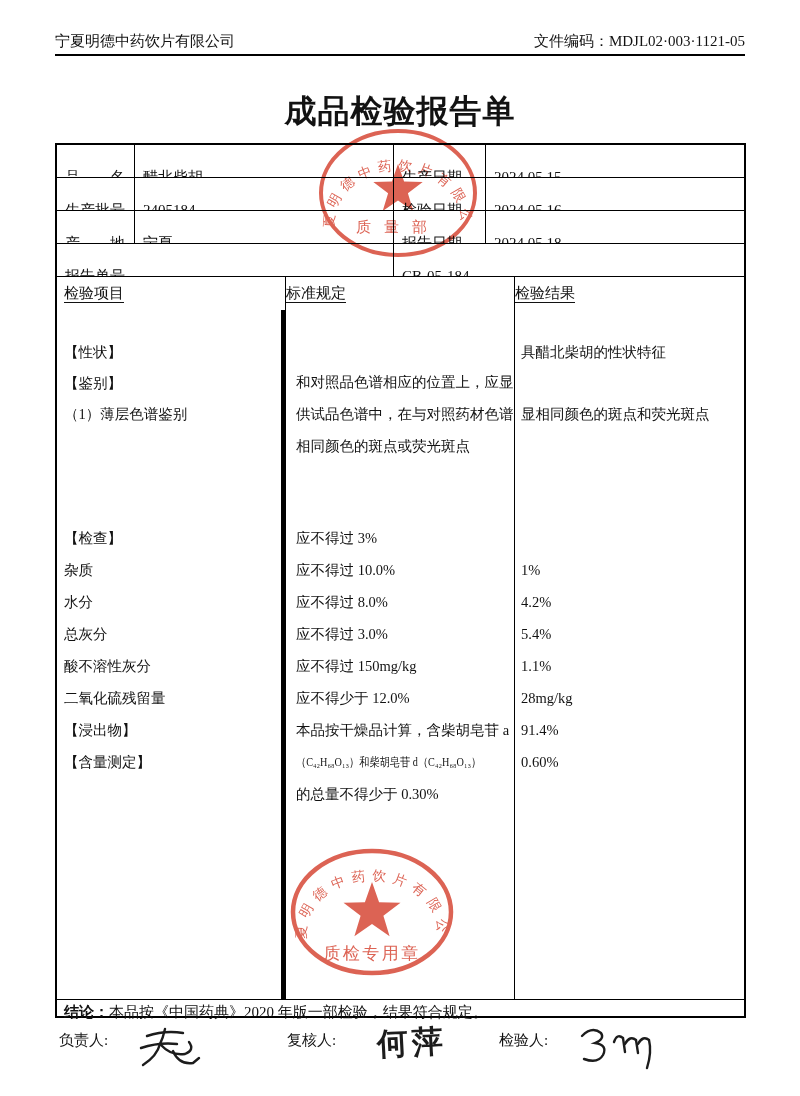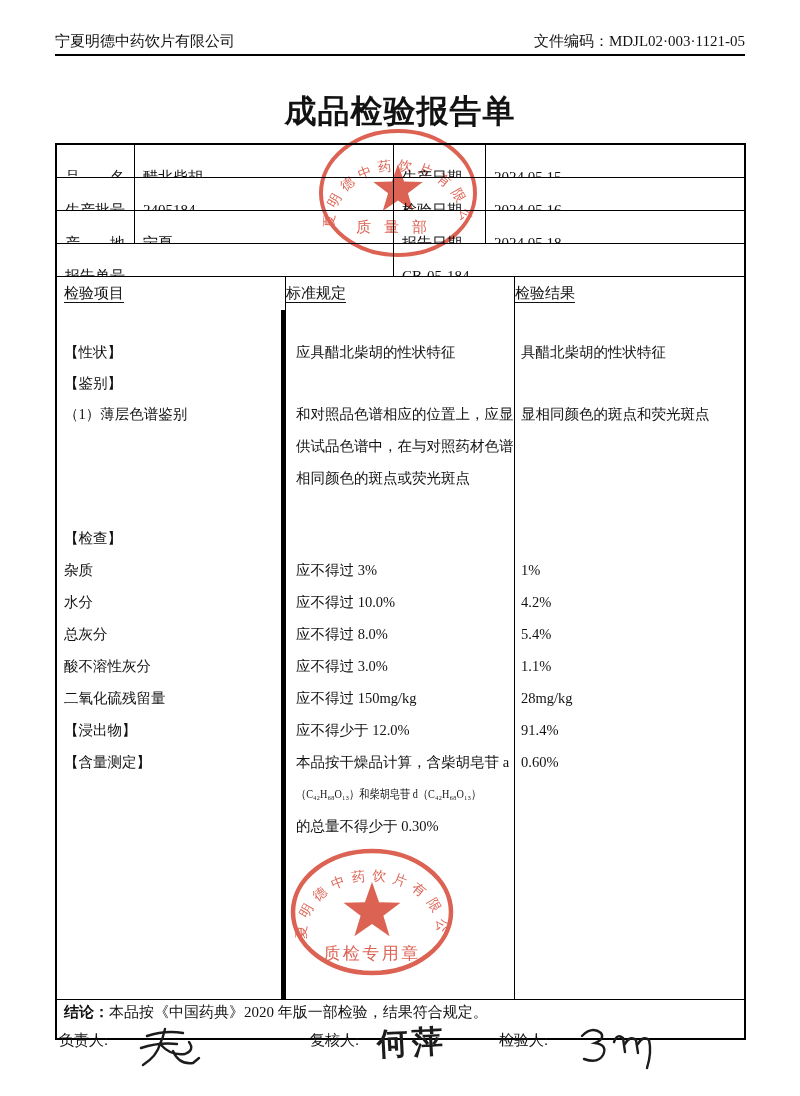--- a/index.html
+++ b/index.html
@@ -48,28 +48,28 @@
   .bcol.b2{padding-left:10px;border-right:1px solid #000;}
   .bcol.b3{padding-left:6px;}
   .l32{height:32px;line-height:32px;white-space:nowrap;}
   .l30{height:30px;line-height:30px;white-space:nowrap;}
   .sp28{height:28px;}
   .blk96{height:96px;}
   .blk96 div{height:32px;line-height:32px;white-space:nowrap;}
   .fx{font-size:12px;transform:scaleX(0.85);transform-origin:left center;}
   
   .concl{
-    height:39px;line-height:24px;border-top:1px solid #000;font-size:15px;
+    height:17px;line-height:24px;border-top:1px solid #000;font-size:15px;
     padding-left:7px;box-sizing:border-box;white-space:nowrap;
   }
   .concl .lbl{font-weight:bold;}
   
   .sigrow{position:absolute;left:55px;top:1026px;width:687px;height:56px;font-size:15px;}
   .sigrow .slabel{position:absolute;top:5px;white-space:nowrap;font-family:Liberation Serif, serif;}
-  .lab1{left:4px;} .lab2{left:255px;} .lab3{left:444px;}
+  .lab1{left:4px;} .lab2{left:232px;} .lab3{left:444px;}
   .sigsvg{position:absolute;}
   .sig1{left:72px;top:-2px;}
   .sig3{left:515px;top:-4px;}
   .sig2{
     position:absolute;left:322px;top:-4px;font-size:31px;font-weight:600;
     transform:rotate(-3deg);letter-spacing:4px;white-space:nowrap;color:#1c1c1c;
   }
   
   .stamp{position:absolute;mix-blend-mode:multiply;opacity:0.82;}
   .stamp-top{left:316px;top:126px;}
@@ -129,21 +129,20 @@
         <div class="l32">【检查】</div>
         <div class="l32">杂质</div>
         <div class="l32">水分</div>
         <div class="l32">总灰分</div>
         <div class="l32">酸不溶性灰分</div>
         <div class="l32">二氧化硫残留量</div>
         <div class="l32">【浸出物】</div>
         <div class="l32">【含量测定】</div>
       </div>
       <div class="bcol b2">
-        <div class="l32">应具醋北柴胡的性状特征</div>
         <div class="l30"></div>
         <div class="blk96">
           <div>和对照品色谱相应的位置上，应显</div>
           <div>供试品色谱中，在与对照药材色谱</div>
           <div>相同颜色的斑点或荧光斑点</div>
         </div>
         <div class="sp28"></div>
         <div class="l32"></div>
         <div class="l32">应不得过 3%</div>
         <div class="l32">应不得过 10.0%</div>

